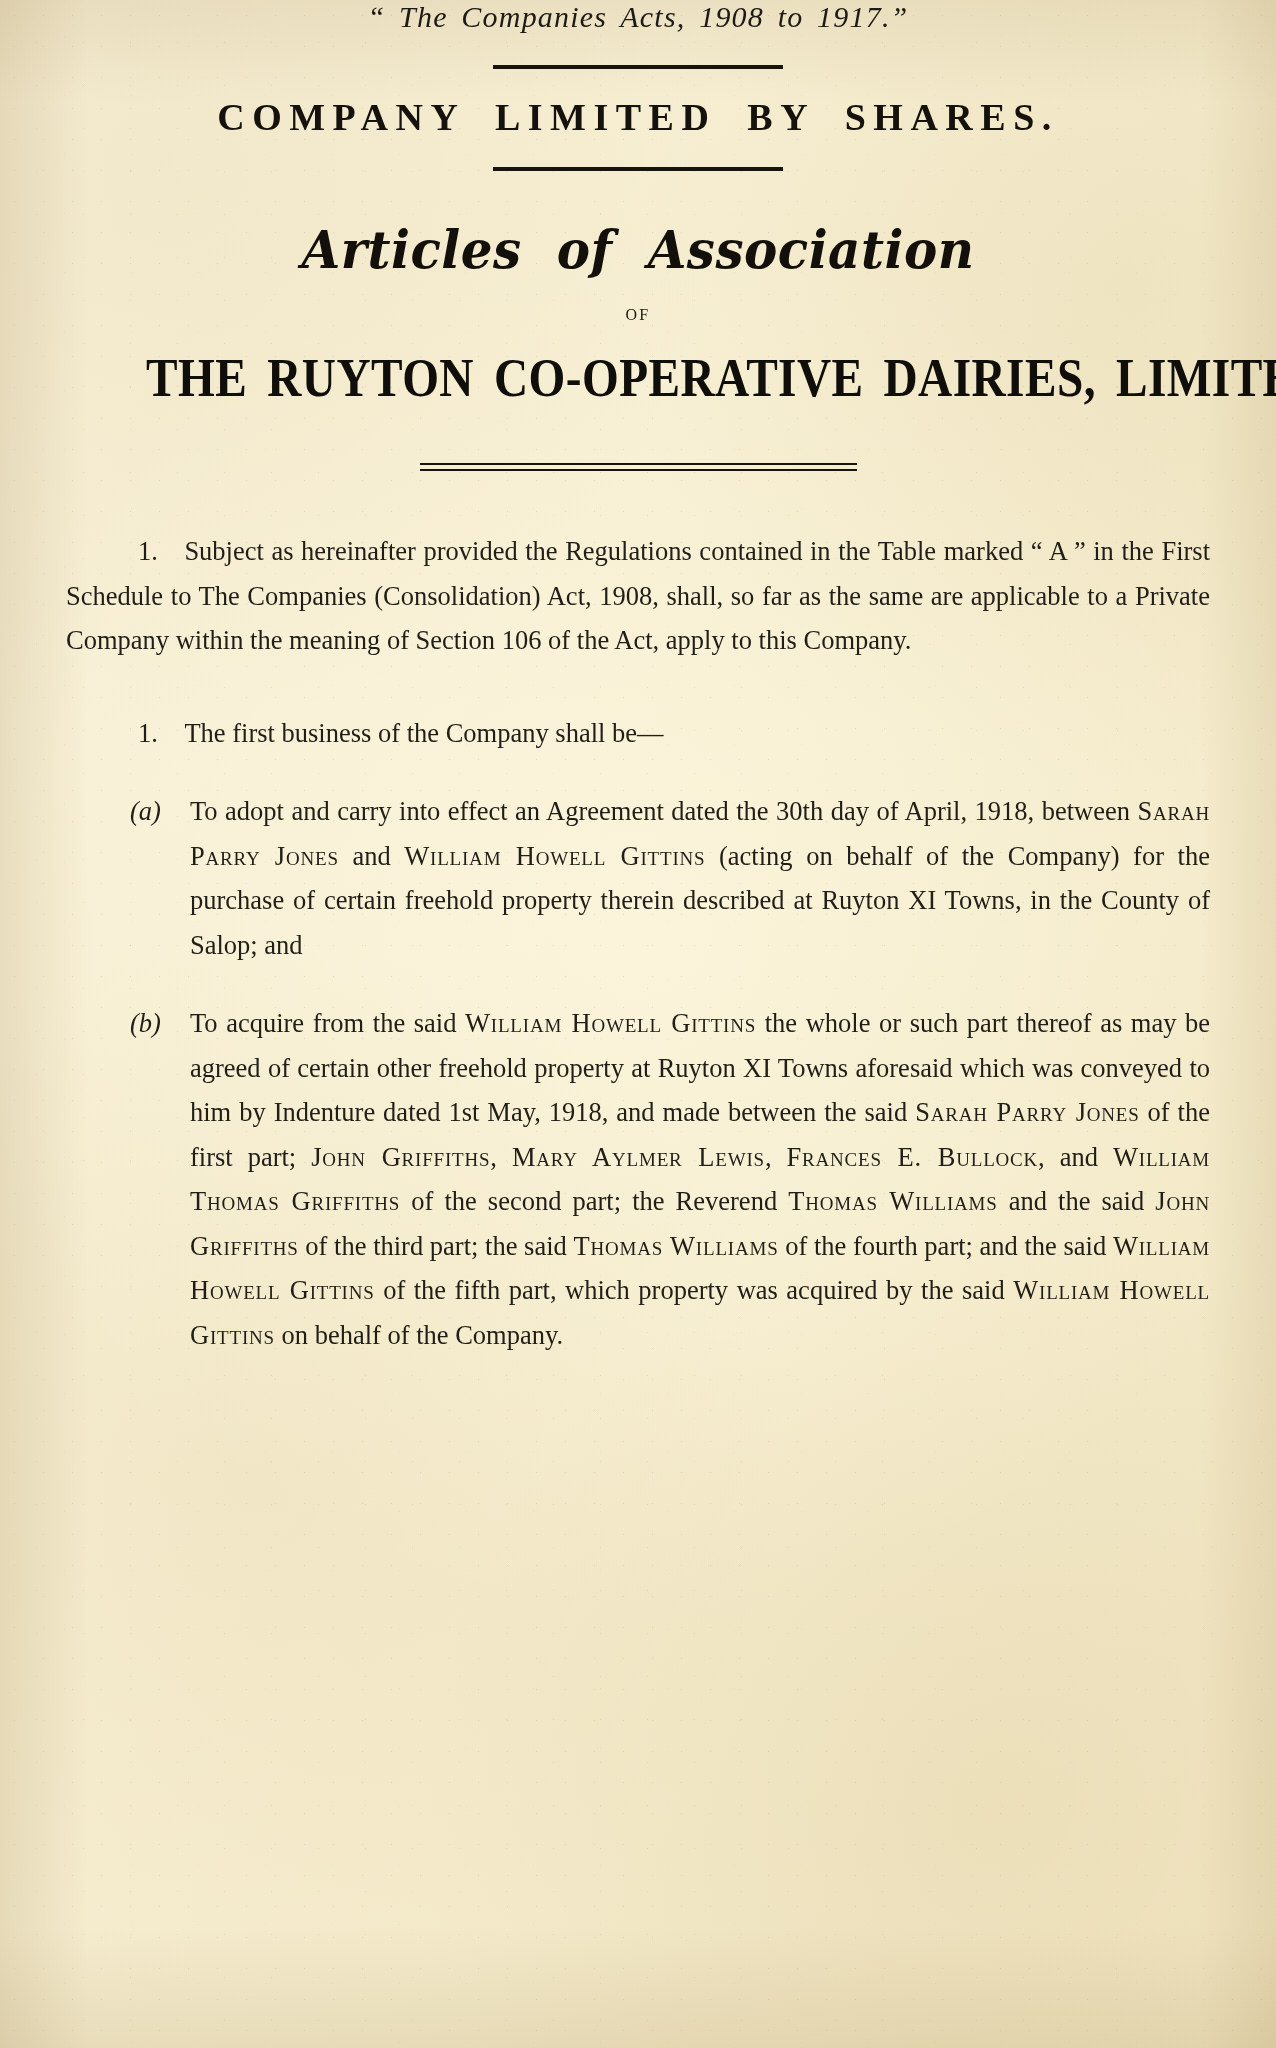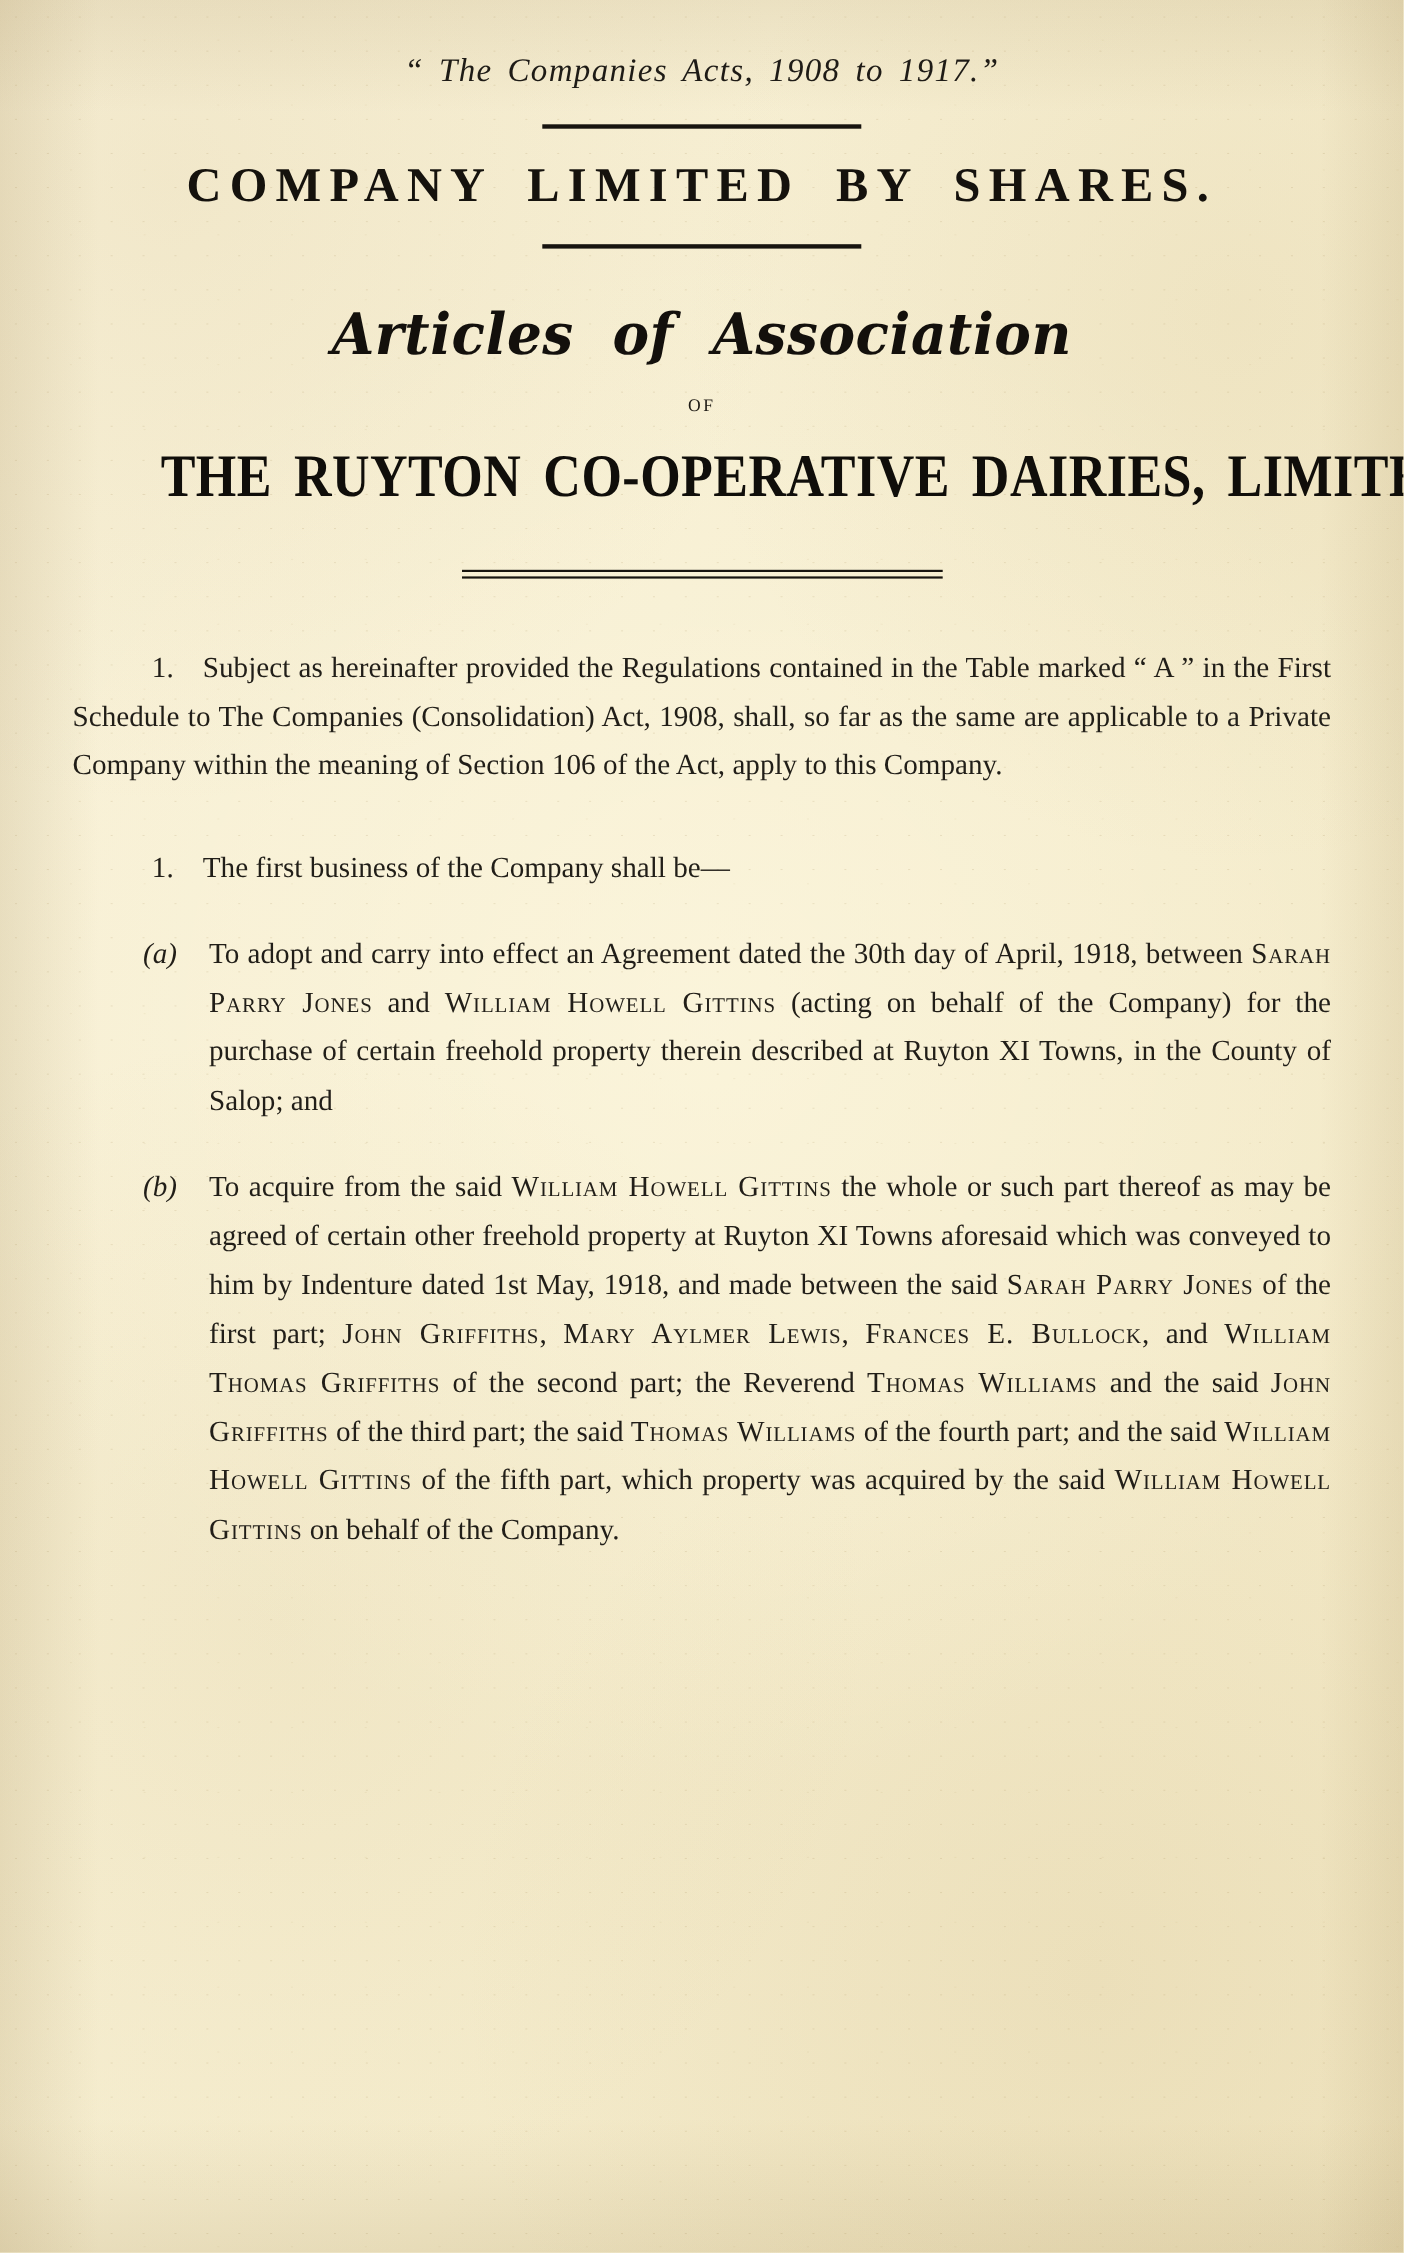--- a/index.html
+++ b/index.html
@@ -58,37 +58,36 @@
     padding: 0 66px;
   }
 
   
   .epigraph {
     text-align: center;
     font-style: italic;
     font-size: 30px;
     letter-spacing: 1.2px;
     word-spacing: 5px;
-    padding-top: 48px;
     color: #1e1b16;
   }
 
   
   .rule-short {
     width: 290px;
     height: 4px;
     background: #17140f;
     margin: 31px auto 0;
   }
   .rule-short.lower { margin-top: 28px; }
 
   
   .shares-head {
     text-align: center;
-    font-size: 44px;
+    font-size: 38px;
     font-weight: bold;
     letter-spacing: 7.5px;
     word-spacing: 14px;
     margin-top: 26px;
     color: #15120d;
     font-family: "Liberation Serif", "DejaVu Serif", serif;
   }
 
   
   .articles-title {

